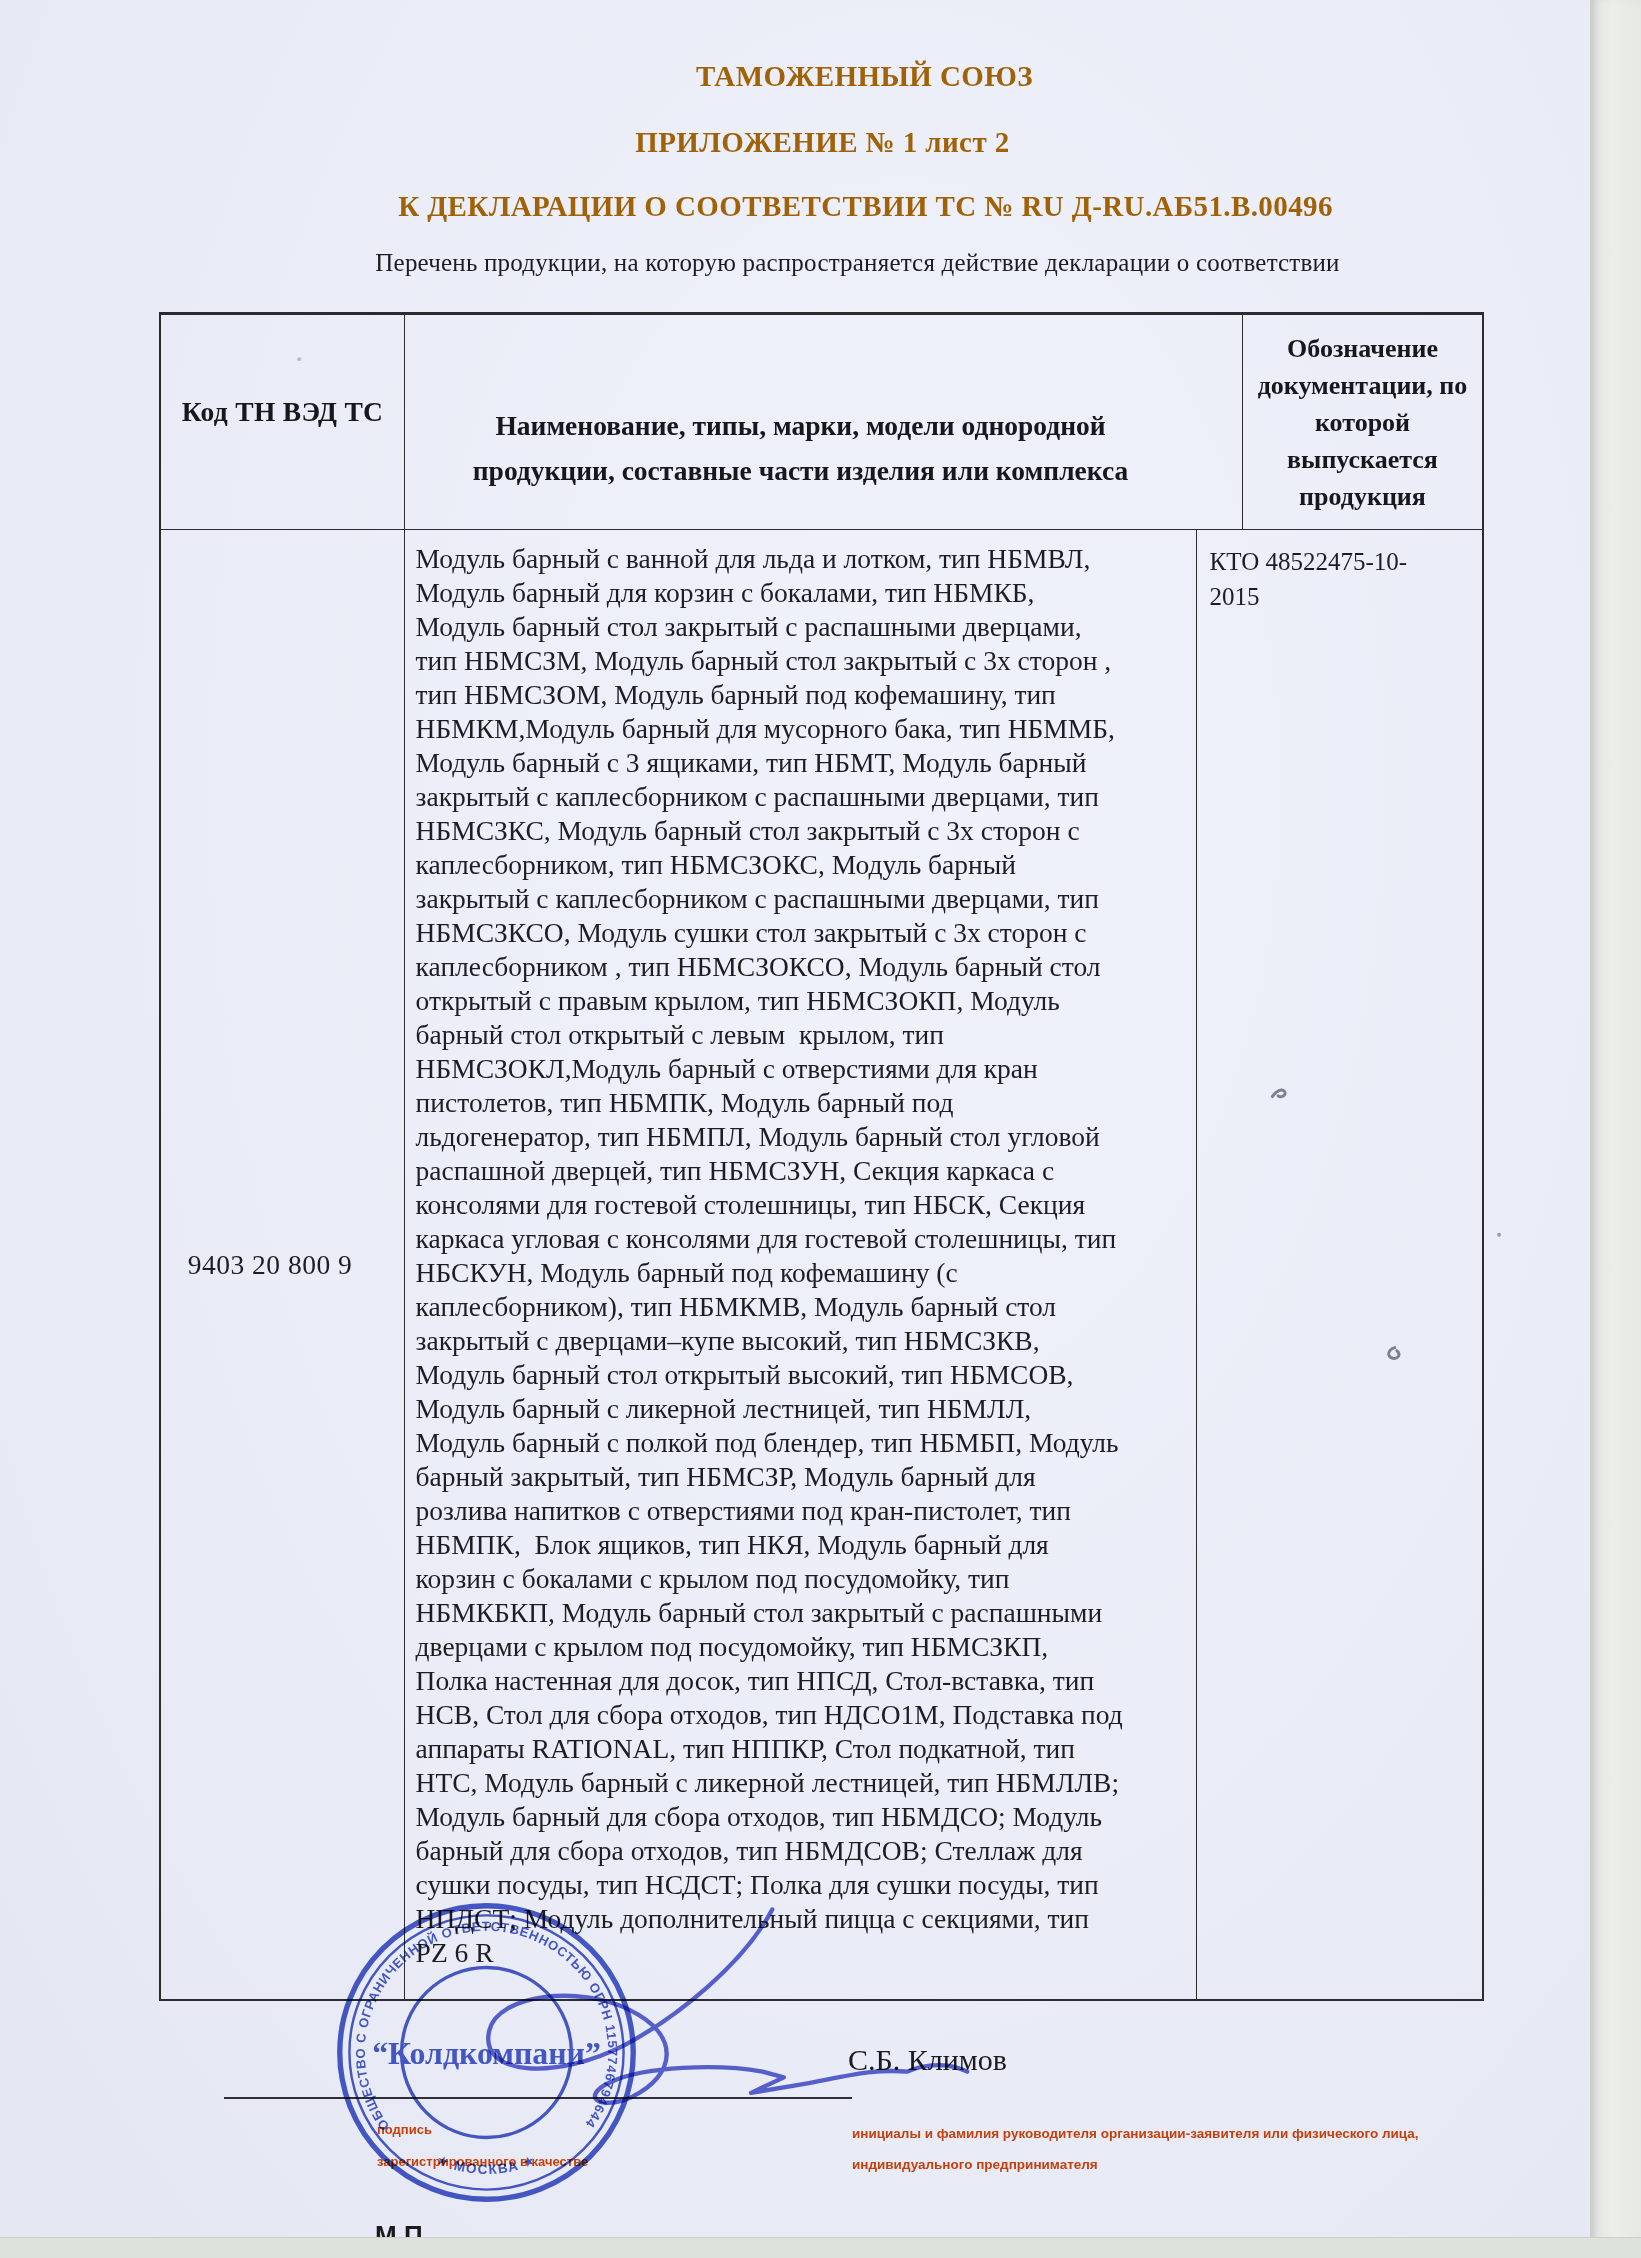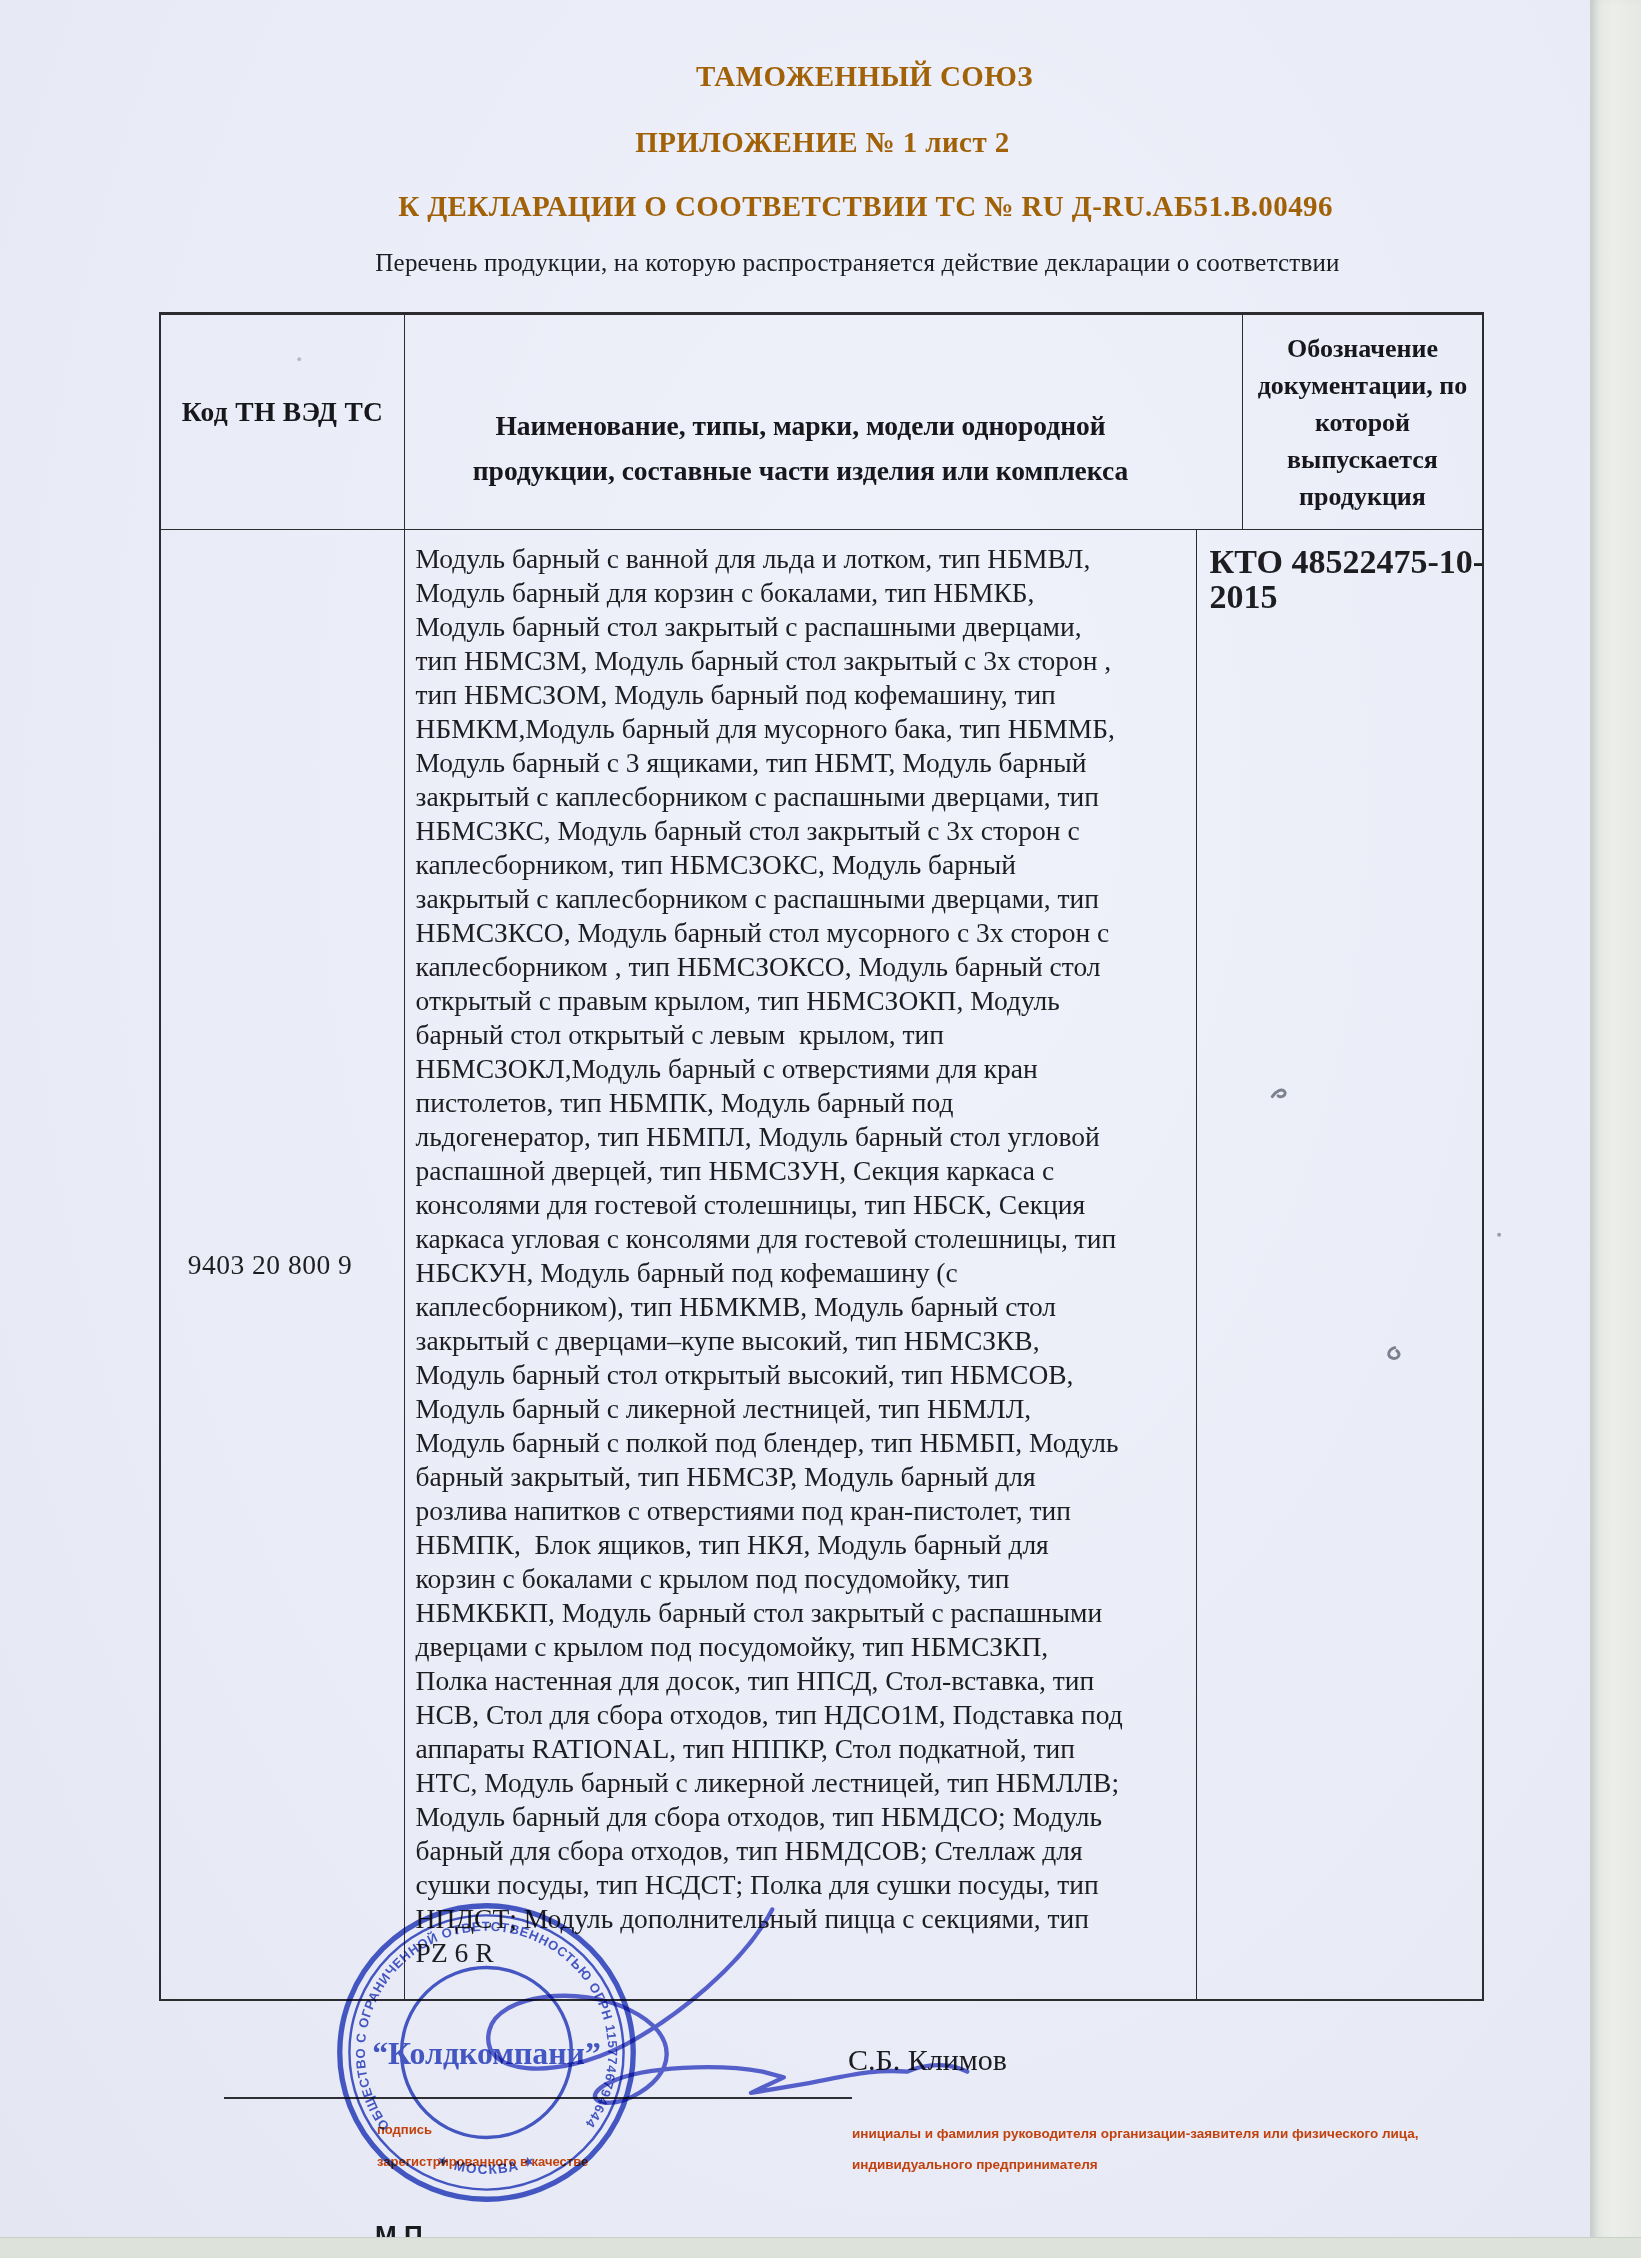--- a/index.html
+++ b/index.html
@@ -32,21 +32,21 @@
   .hc{font-weight:bold;color:#17171c;}
   .h1{display:flex;align-items:center;justify-content:center;padding-bottom:21px;font-size:27.5px;letter-spacing:0.3px;}
   .h2{padding-top:88px;text-align:center;}
   .h2 .line{white-space:pre;font-size:27.5px;line-height:45px;}
   .h3{padding-top:15.4px;text-align:center;margin-left:46px;}
   .h3 .line{white-space:pre;font-size:26px;line-height:37px;}
   .b1{display:flex;align-items:center;justify-content:center;padding-right:25px;font-size:27.5px;letter-spacing:0.5px;}
   .b2{padding:11.6px 1.9px 0 10.6px;}
   .b2 .line{white-space:pre;font-size:27.5px;line-height:34px;}
   .b3{padding:13.5px 1.9px 0 12.6px;}
-  .b3 .line{white-space:pre;font-size:34px;line-height:35px;font-weight:bold;}
+  .b3 .line{white-space:pre;font-size:25px;line-height:35px;}
   
   .sig-line{left:224px;top:2097px;width:628px;height:0;border-top:2.4px solid #2e2e33;}
   .name{left:848px;top:2043px;font-size:30px;white-space:pre;color:#1b1b20;}
   .small{font-family:"Liberation Sans","DejaVu Sans",sans-serif;font-weight:600;color:#c2410c;white-space:pre;}
   .cap-sign{left:377px;top:2122px;font-size:13px;}
   .cap-reg{left:377px;top:2154px;font-size:13px;}
   .cap-ini1{left:852px;top:2126px;font-size:13.5px;}
   .cap-ini2{left:852px;top:2157px;font-size:13.5px;}
   .mp{left:375px;top:2186px;font-family:"Liberation Sans","DejaVu Sans",sans-serif;font-weight:bold;font-size:26px;color:#1b1b1f;white-space:pre;margin-top:34px;}
   
@@ -80,21 +80,21 @@
       <div class="line">Модуль барный для корзин с бокалами, тип НБМКБ,</div>
       <div class="line">Модуль барный стол закрытый с распашными дверцами,</div>
       <div class="line">тип НБМСЗМ, Модуль барный стол закрытый с 3х сторон ,</div>
       <div class="line">тип НБМСЗОМ, Модуль барный под кофемашину, тип</div>
       <div class="line">НБМКМ,Модуль барный для мусорного бака, тип НБММБ,</div>
       <div class="line">Модуль барный с 3 ящиками, тип НБМТ, Модуль барный</div>
       <div class="line">закрытый с каплесборником с распашными дверцами, тип</div>
       <div class="line">НБМСЗКС, Модуль барный стол закрытый с 3х сторон с</div>
       <div class="line">каплесборником, тип НБМСЗОКС, Модуль барный</div>
       <div class="line">закрытый с каплесборником с распашными дверцами, тип</div>
-      <div class="line">НБМСЗКСО, Модуль барный стол мусорного с 3х сторон с</div>
+      <div class="line">НБМСЗКСО, Модуль сушки стол закрытый с 3х сторон с</div>
       <div class="line">каплесборником , тип НБМСЗОКСО, Модуль барный стол</div>
       <div class="line">открытый с правым крылом, тип НБМСЗОКП, Модуль</div>
       <div class="line">барный стол открытый с левым  крылом, тип</div>
       <div class="line">НБМСЗОКЛ,Модуль барный с отверстиями для кран</div>
       <div class="line">пистолетов, тип НБМПК, Модуль барный под</div>
       <div class="line">льдогенератор, тип НБМПЛ, Модуль барный стол угловой</div>
       <div class="line">распашной дверцей, тип НБМСЗУН, Секция каркаса с</div>
       <div class="line">консолями для гостевой столешницы, тип НБСК, Секция</div>
       <div class="line">каркаса угловая с консолями для гостевой столешницы, тип</div>
       <div class="line">НБСКУН, Модуль барный под кофемашину (с</div>

